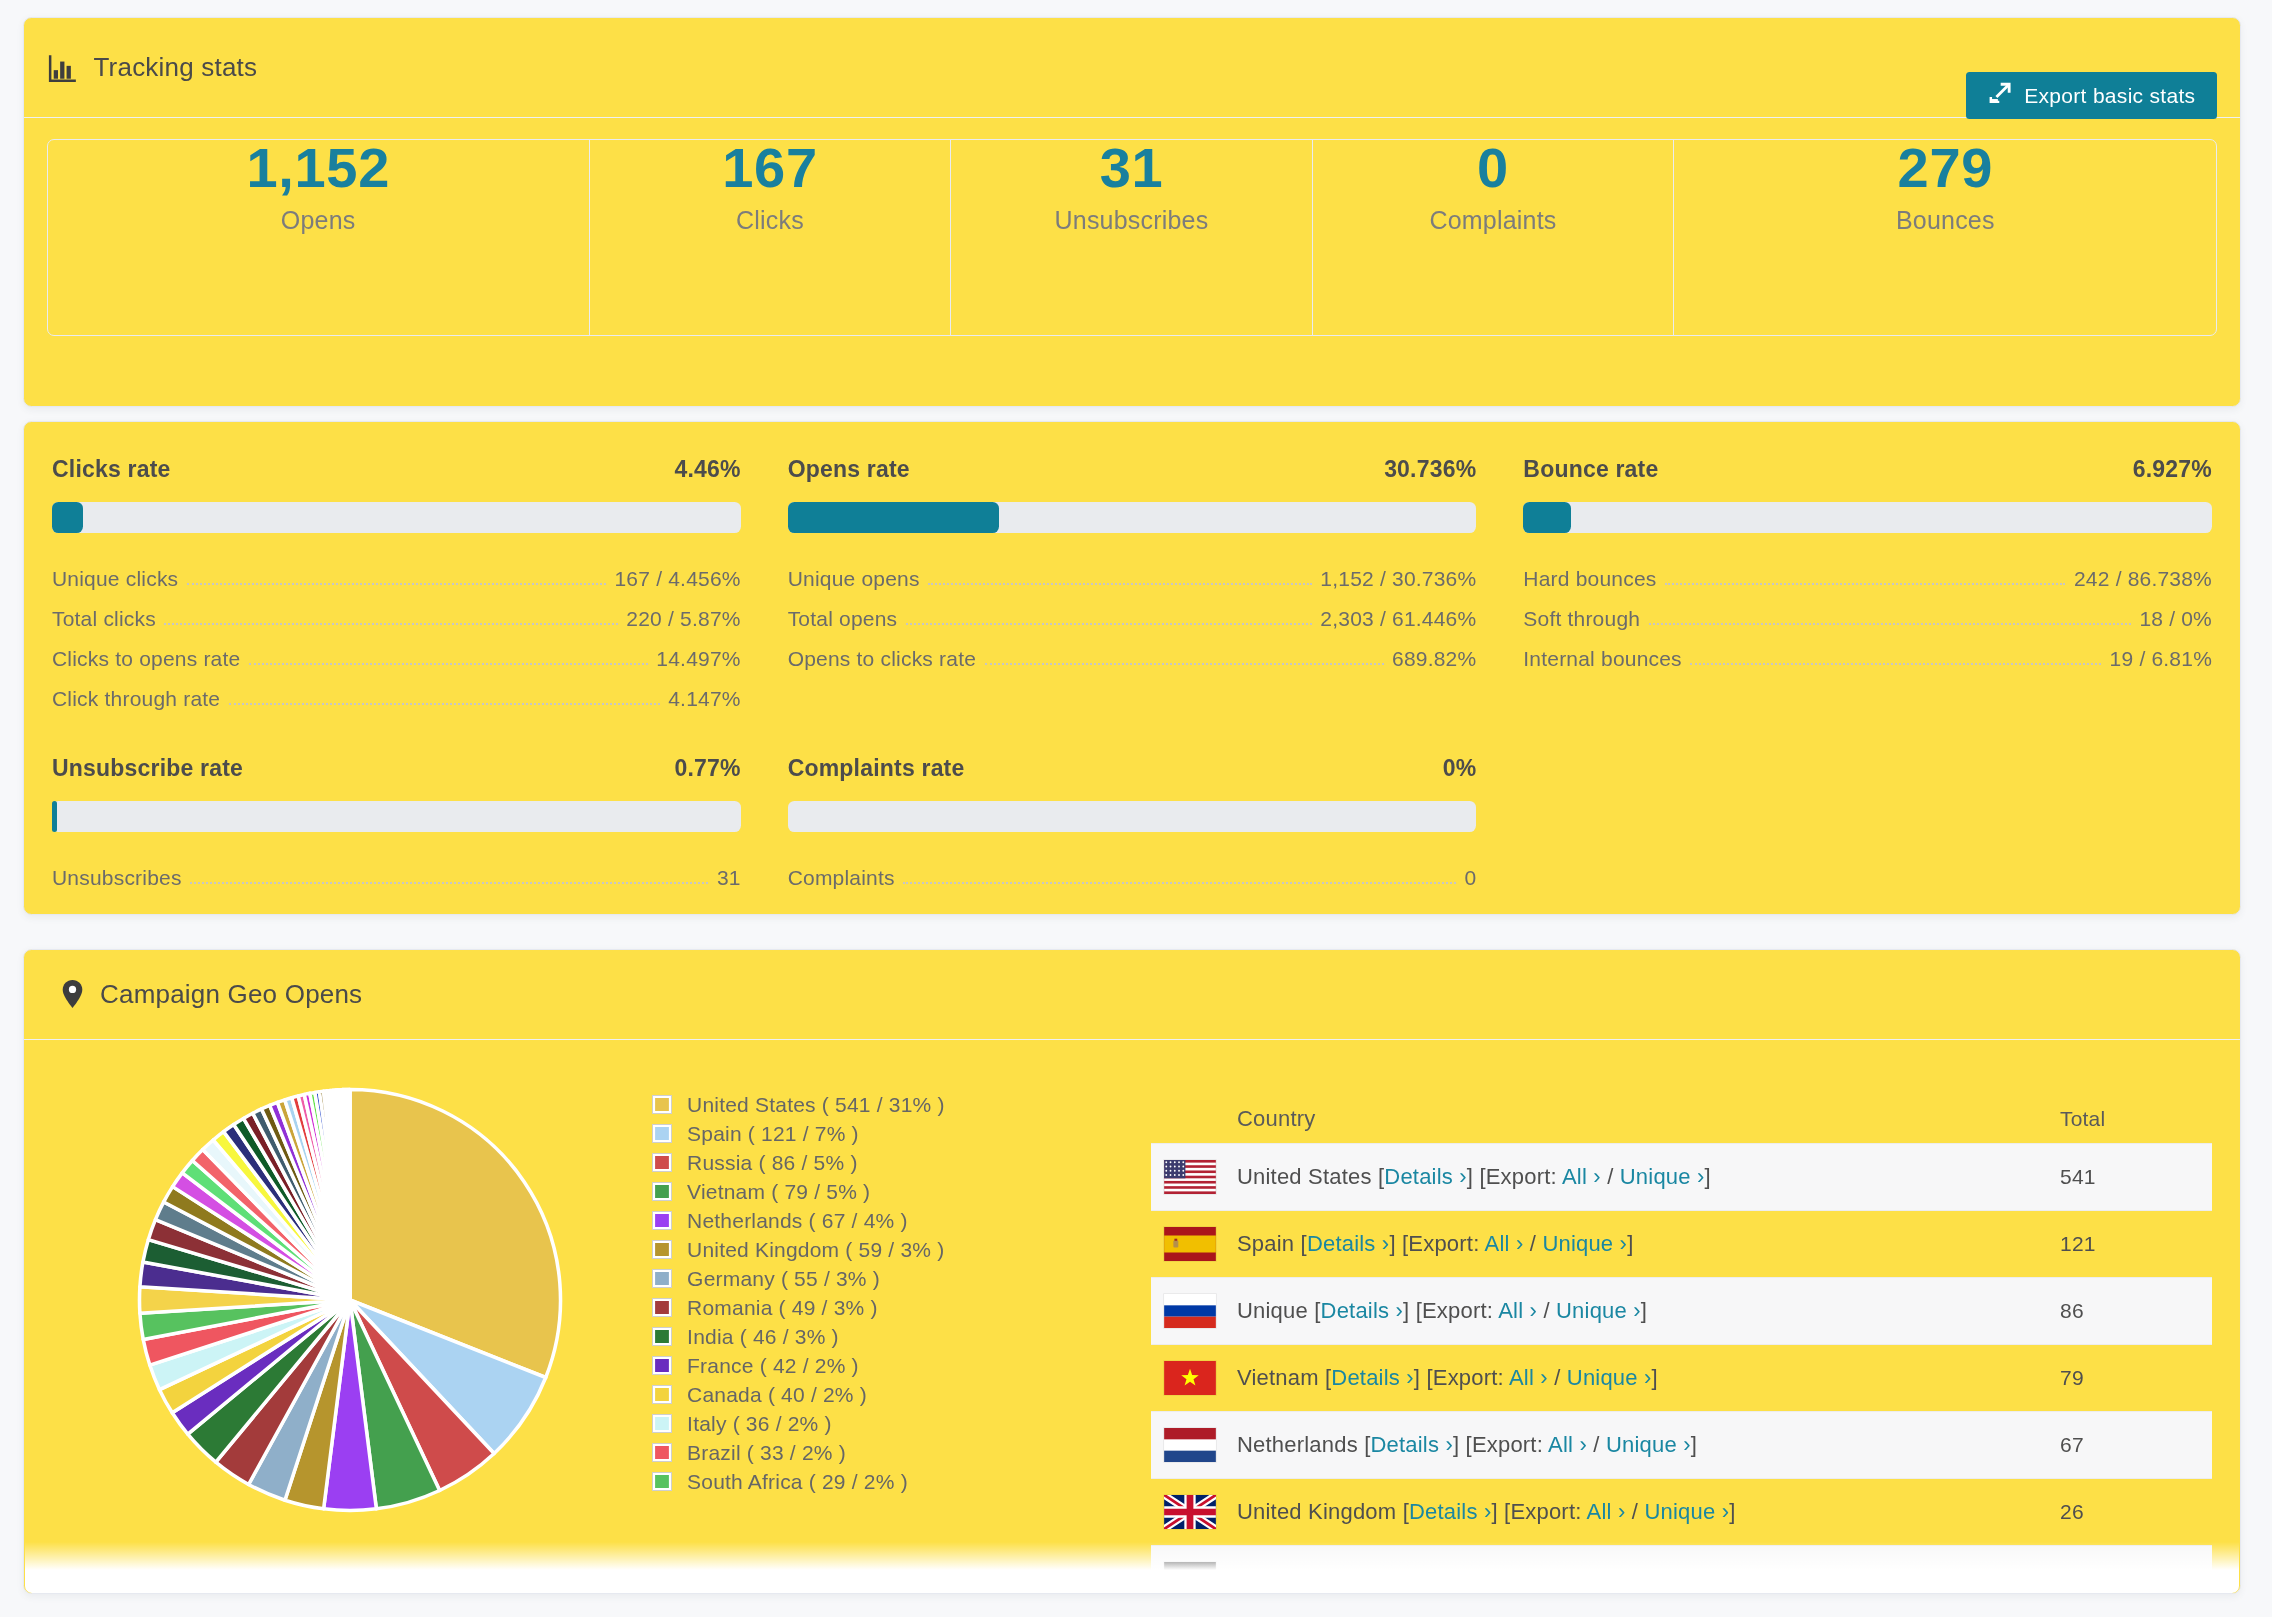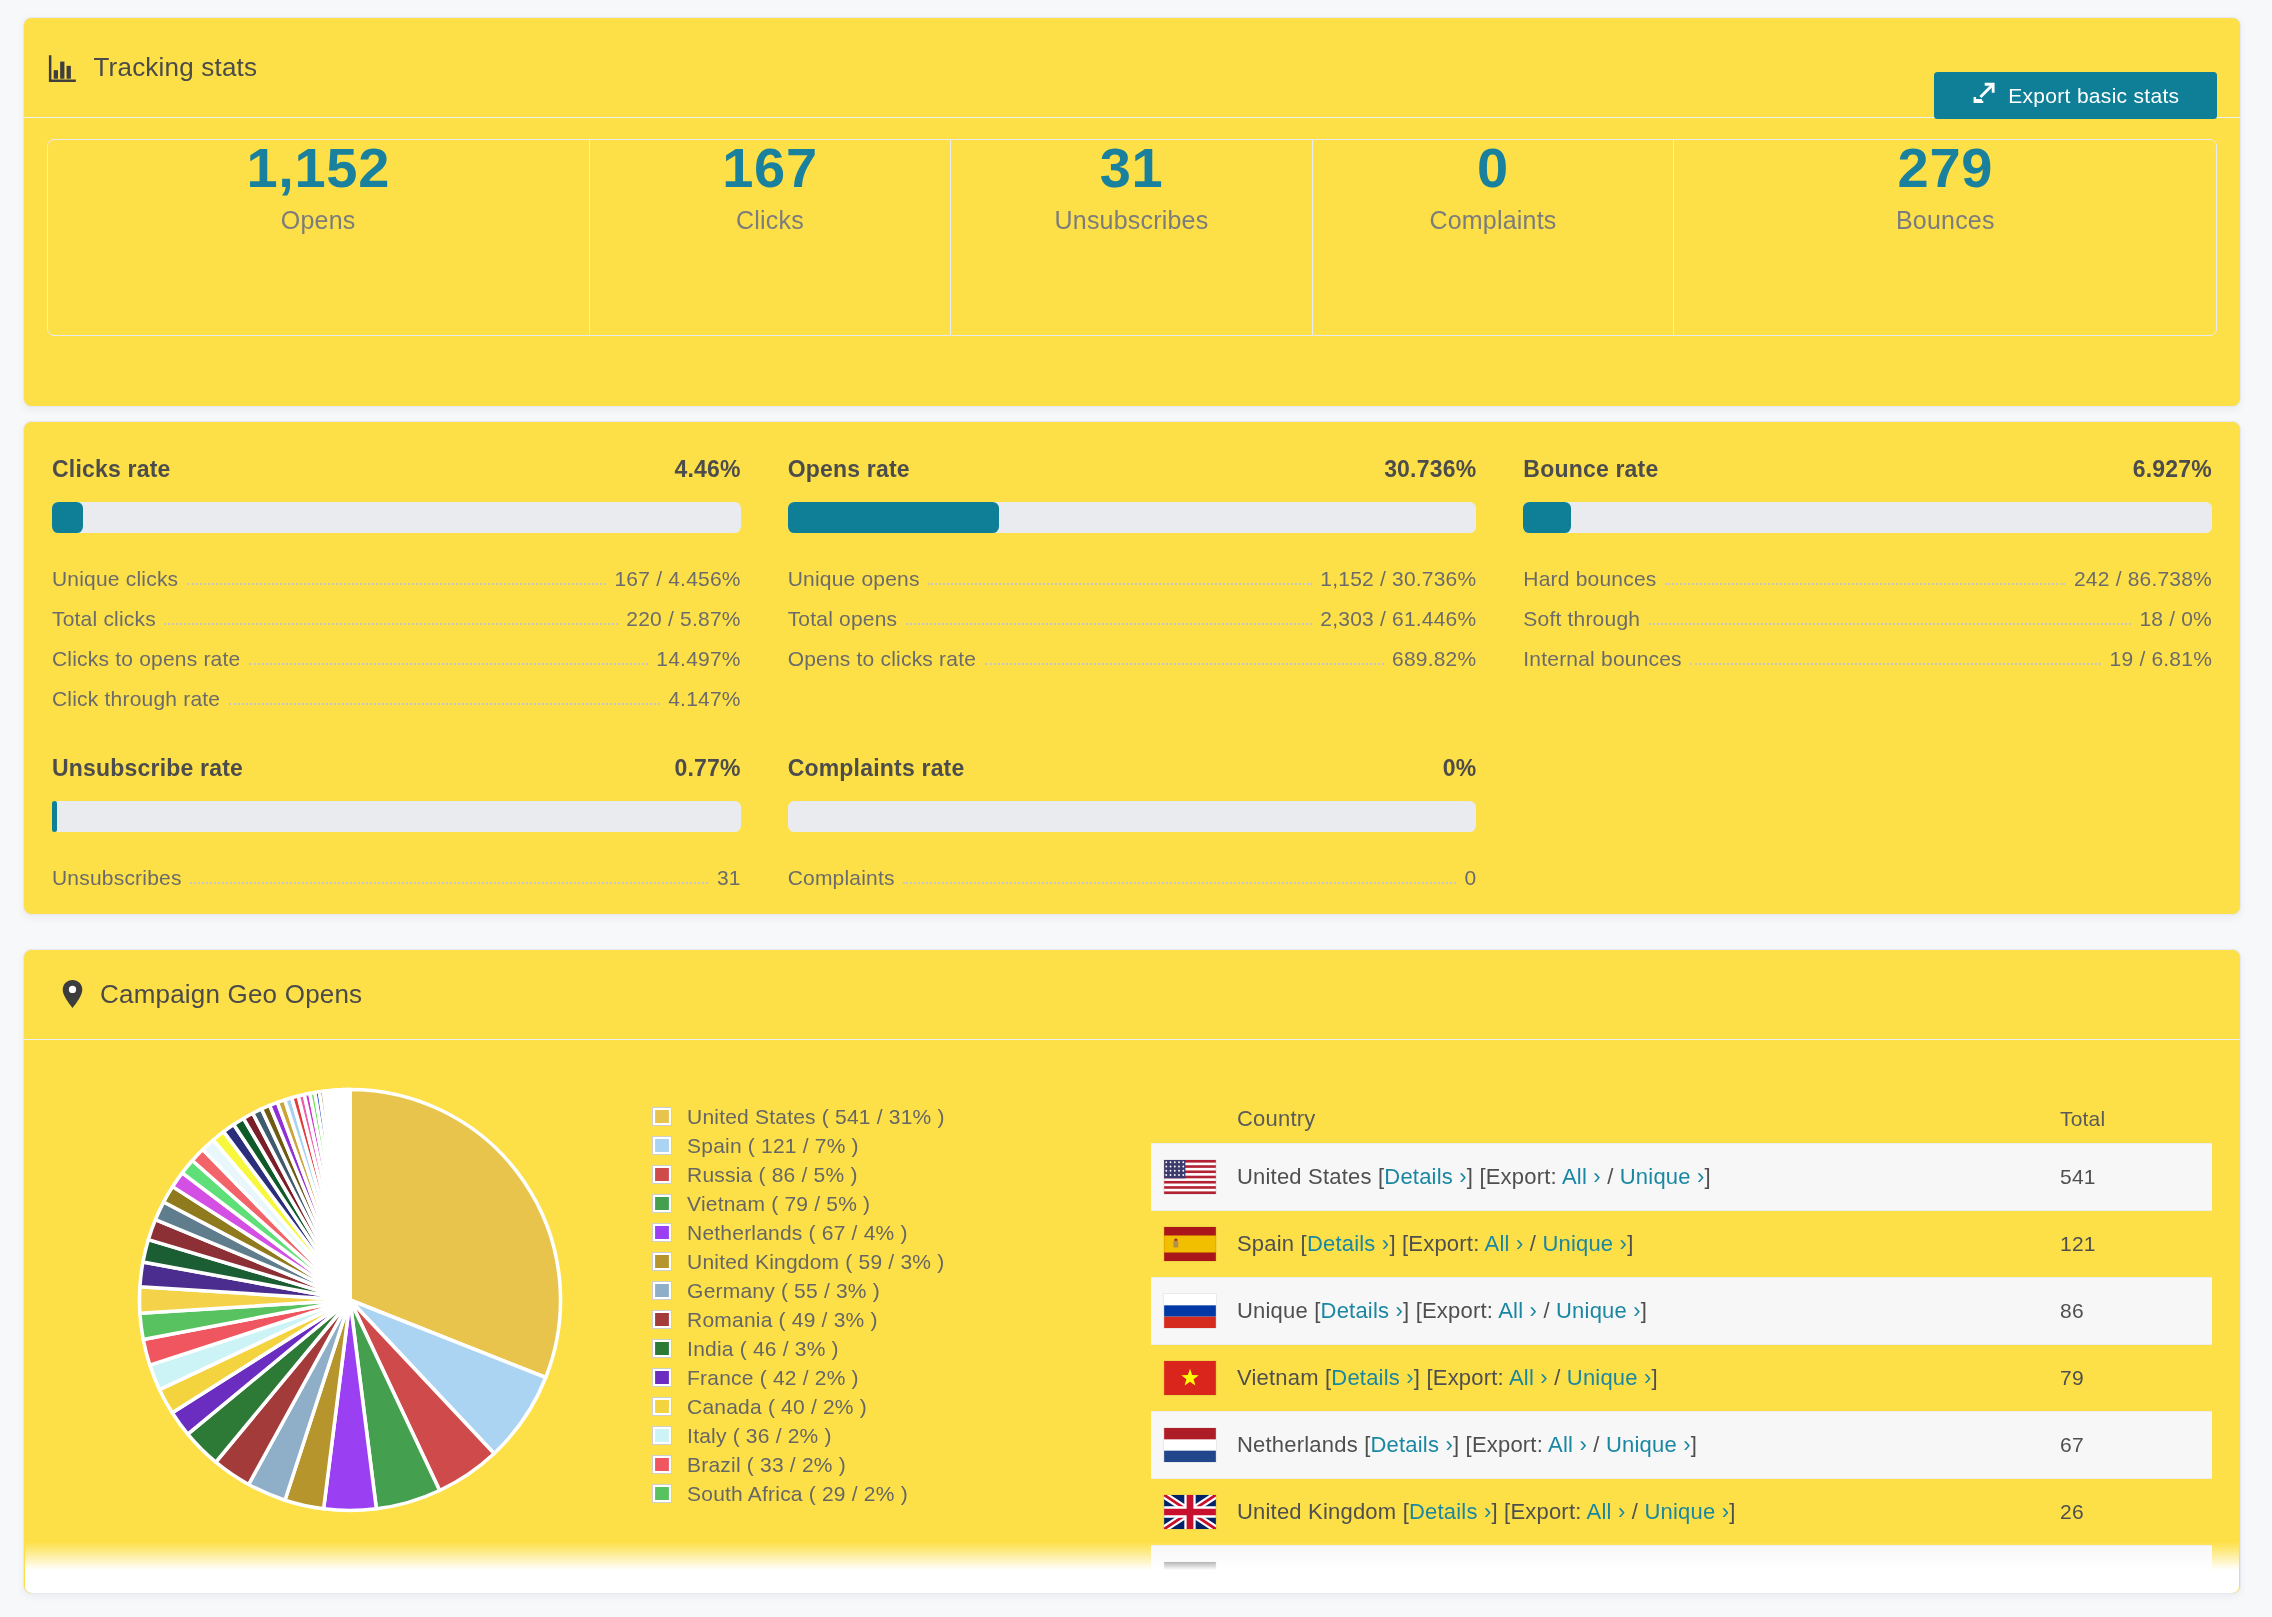--- a/index.html
+++ b/index.html
@@ -21,21 +21,21 @@
     position:relative;display:flex;align-items:center;gap:15.5px;
     height:99px;padding:0 24px;border-bottom:1.4px solid #eef0f3;
   }
   .card-head h2{margin:0;font-size:26px;font-weight:400;color:#4a4a4a;}
   .head-icon{display:flex;align-items:center;}
   .export-btn{
     position:absolute;right:22.6px;top:54px;height:47px;
     display:inline-flex;align-items:center;gap:11.3px;
     background:#0f7f97;color:#fff;border:none;border-radius:3.5px;
     font-family:inherit;font-size:21px;letter-spacing:0.3px;
-    padding:0 38px;cursor:pointer;
+    padding:0 22px;cursor:pointer;
   }
   .stats-grid{
     margin:21px 22.6px 0 22.6px;height:195px;
     border:1.4px solid #e9ebf0;border-radius:7px;
     display:grid;grid-template-columns:3fr 2fr 2fr 2fr 3fr;
   }
   .stat-cell{
     display:flex;flex-direction:column;align-items:center;justify-content:flex-start;
     border-right:1.4px solid #e9ebf0;
   }
@@ -54,21 +54,21 @@
   .leader-row{display:flex;align-items:flex-end;height:40px;font-size:21px;color:#6b6b6b;}
   .leader-row .rlabel{white-space:nowrap;line-height:1.1;}
   .leader-row .leader{flex:1;border-bottom:2.1px dotted #c6c6c6;margin:0 8.5px;transform:translateY(-5px);}
   .leader-row .rvalue{white-space:nowrap;line-height:1.1;}
   
   .card-geo{top:949px;height:645px;overflow:hidden;}
   .geo-head{display:flex;align-items:center;gap:17px;height:89px;padding:0 38px;
     border-bottom:1.4px solid #eef0f3;}
   .geo-head h2{margin:0;font-size:26px;font-weight:400;color:#4a4a4a;}
   .geo-pie{position:absolute;left:107px;top:131px;}
-  .geo-legend{position:absolute;left:628px;top:152px;list-style:none;margin:0;padding:0;}
+  .geo-legend{position:absolute;left:628px;top:140px;list-style:none;margin:0;padding:0;}
   .geo-legend li{display:flex;align-items:center;gap:15.5px;height:29px;font-size:21px;color:#666;}
   .swatch{width:17.6px;height:17.6px;border:1.4px solid #cfcfcf;box-shadow:0 0 0 2.1px #fff inset;flex:0 0 auto;}
   .geo-table{position:absolute;left:1127px;top:144px;width:1061px;font-size:21px;}
   .t-header{display:grid;grid-template-columns:79px 1fr 152px;height:49px;align-items:center;color:#5a5a5a;}
   .t-row{display:grid;grid-template-columns:79px 1fr 152px;height:66px;align-items:center;
     border-top:1.4px solid #ededee;color:#4f4f4f;}
   .t-row.shade{background:#f7f7f8;}
   .t-flag{padding-left:12.7px;display:flex;align-items:center;}
   .t-flag svg{display:block;box-shadow:0 0 0 0.7px rgba(0,0,0,.08);}
   .t-name{padding-left:7px;font-size:22px;white-space:nowrap;overflow:hidden;}

